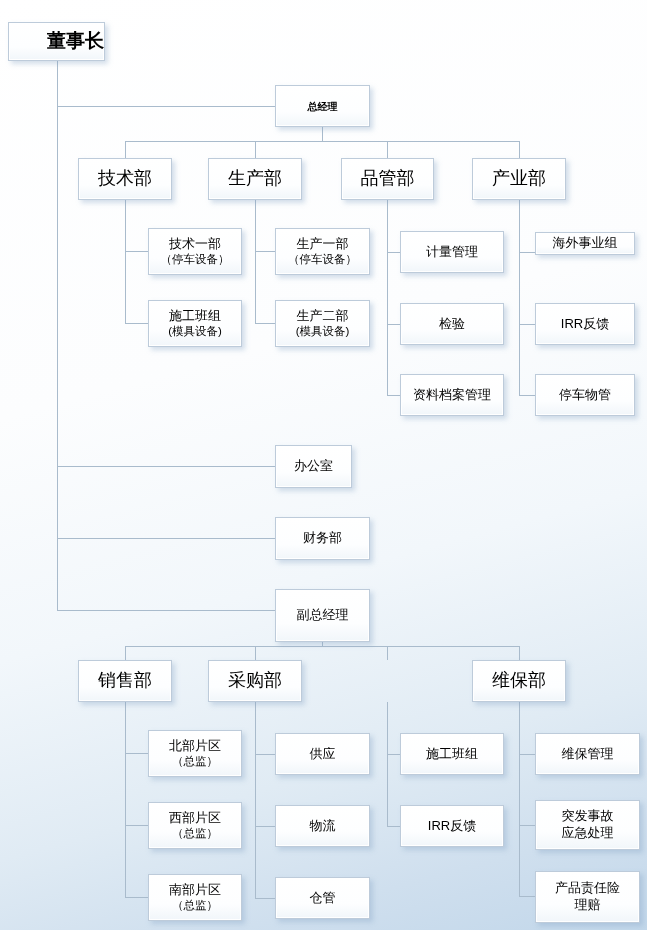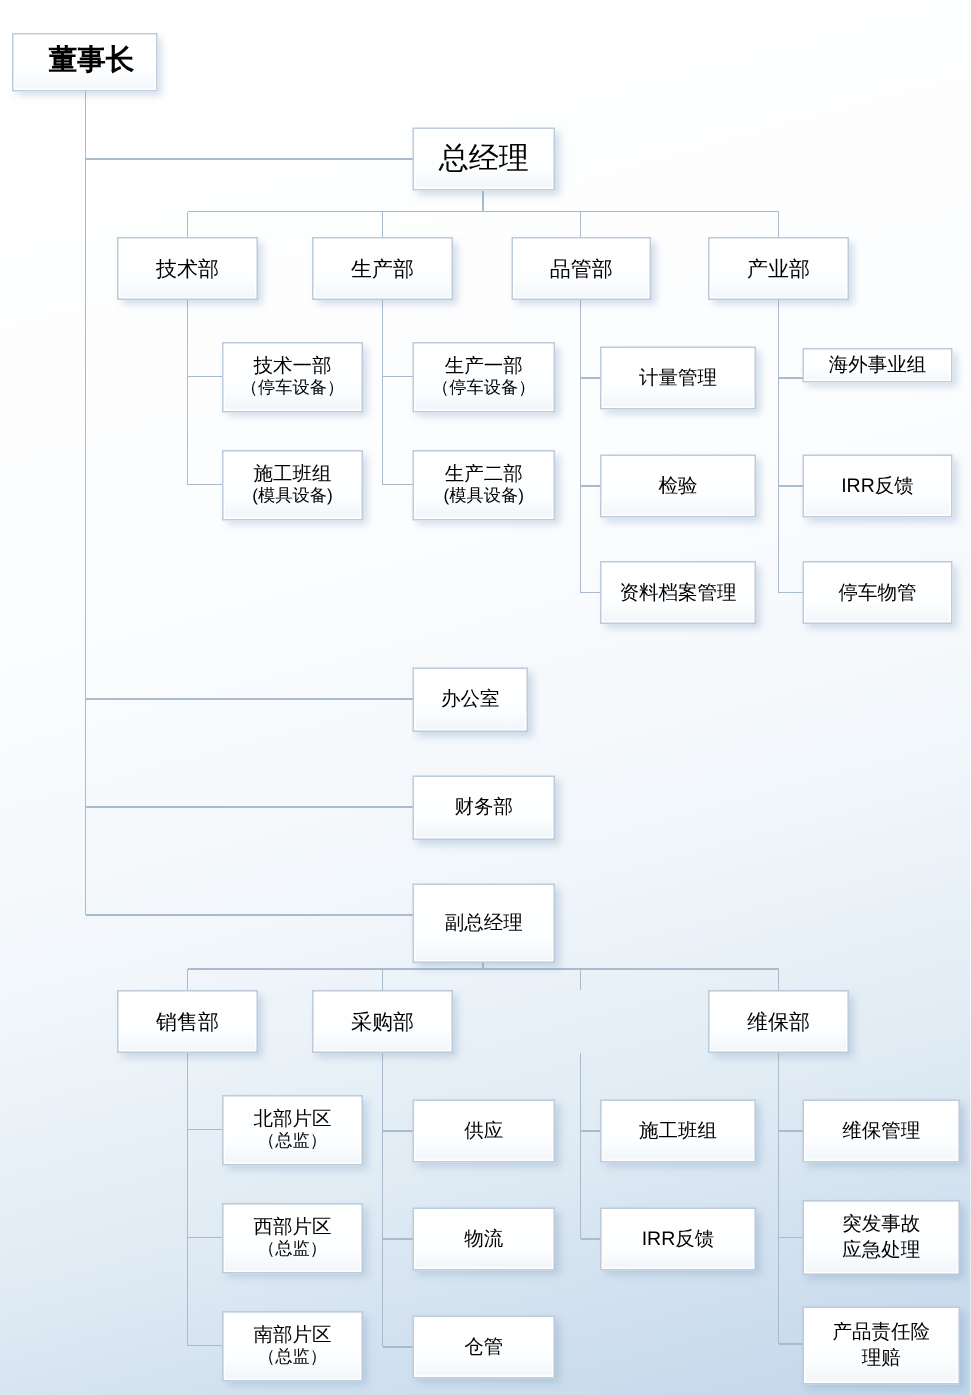--- a/index.html
+++ b/index.html
@@ -12,23 +12,23 @@
   svg.lines { position:absolute; left:0; top:0; }
   .node {
     position:absolute;
     background:linear-gradient(180deg,#ffffff 0%,#fdfeff 65%,#f1f6fa 100%);
     border:1px solid #bdcbda;
     box-shadow:3px 3px 5px rgba(130,160,195,0.35), inset 0 0 0 1px #ffffff;
     display:flex; flex-direction:column; align-items:center; justify-content:center;
     font-size:13px; color:#000; line-height:1.3; text-align:center;
   }
   .node .l2 { font-size:11.5px; }
-  .node.chairman { font-size:19px; font-weight:bold; align-items:center; padding-left:9px; }
-  .node.gm { font-size:20px; font-weight:normal; }
-  .node.dept { font-size:14px; }
+  .node.chairman { font-size:19px; font-weight:bold; align-items:flex-end; padding-left:9px; }
+  .node.gm { font-size:10px; font-weight:bold; }
+  .node.dept { font-size:18px; }
 </style>
 </head>
 <body>
 
 <div class="canvas">
 
   <svg class="lines" width="647" height="930">
     <path fill="none" stroke="#a9bbcc" stroke-width="1" shape-rendering="crispEdges" d="
       M57 60 V610
       M57 106 H275  M57 466 H275  M57 538 H275  M57 610 H275

